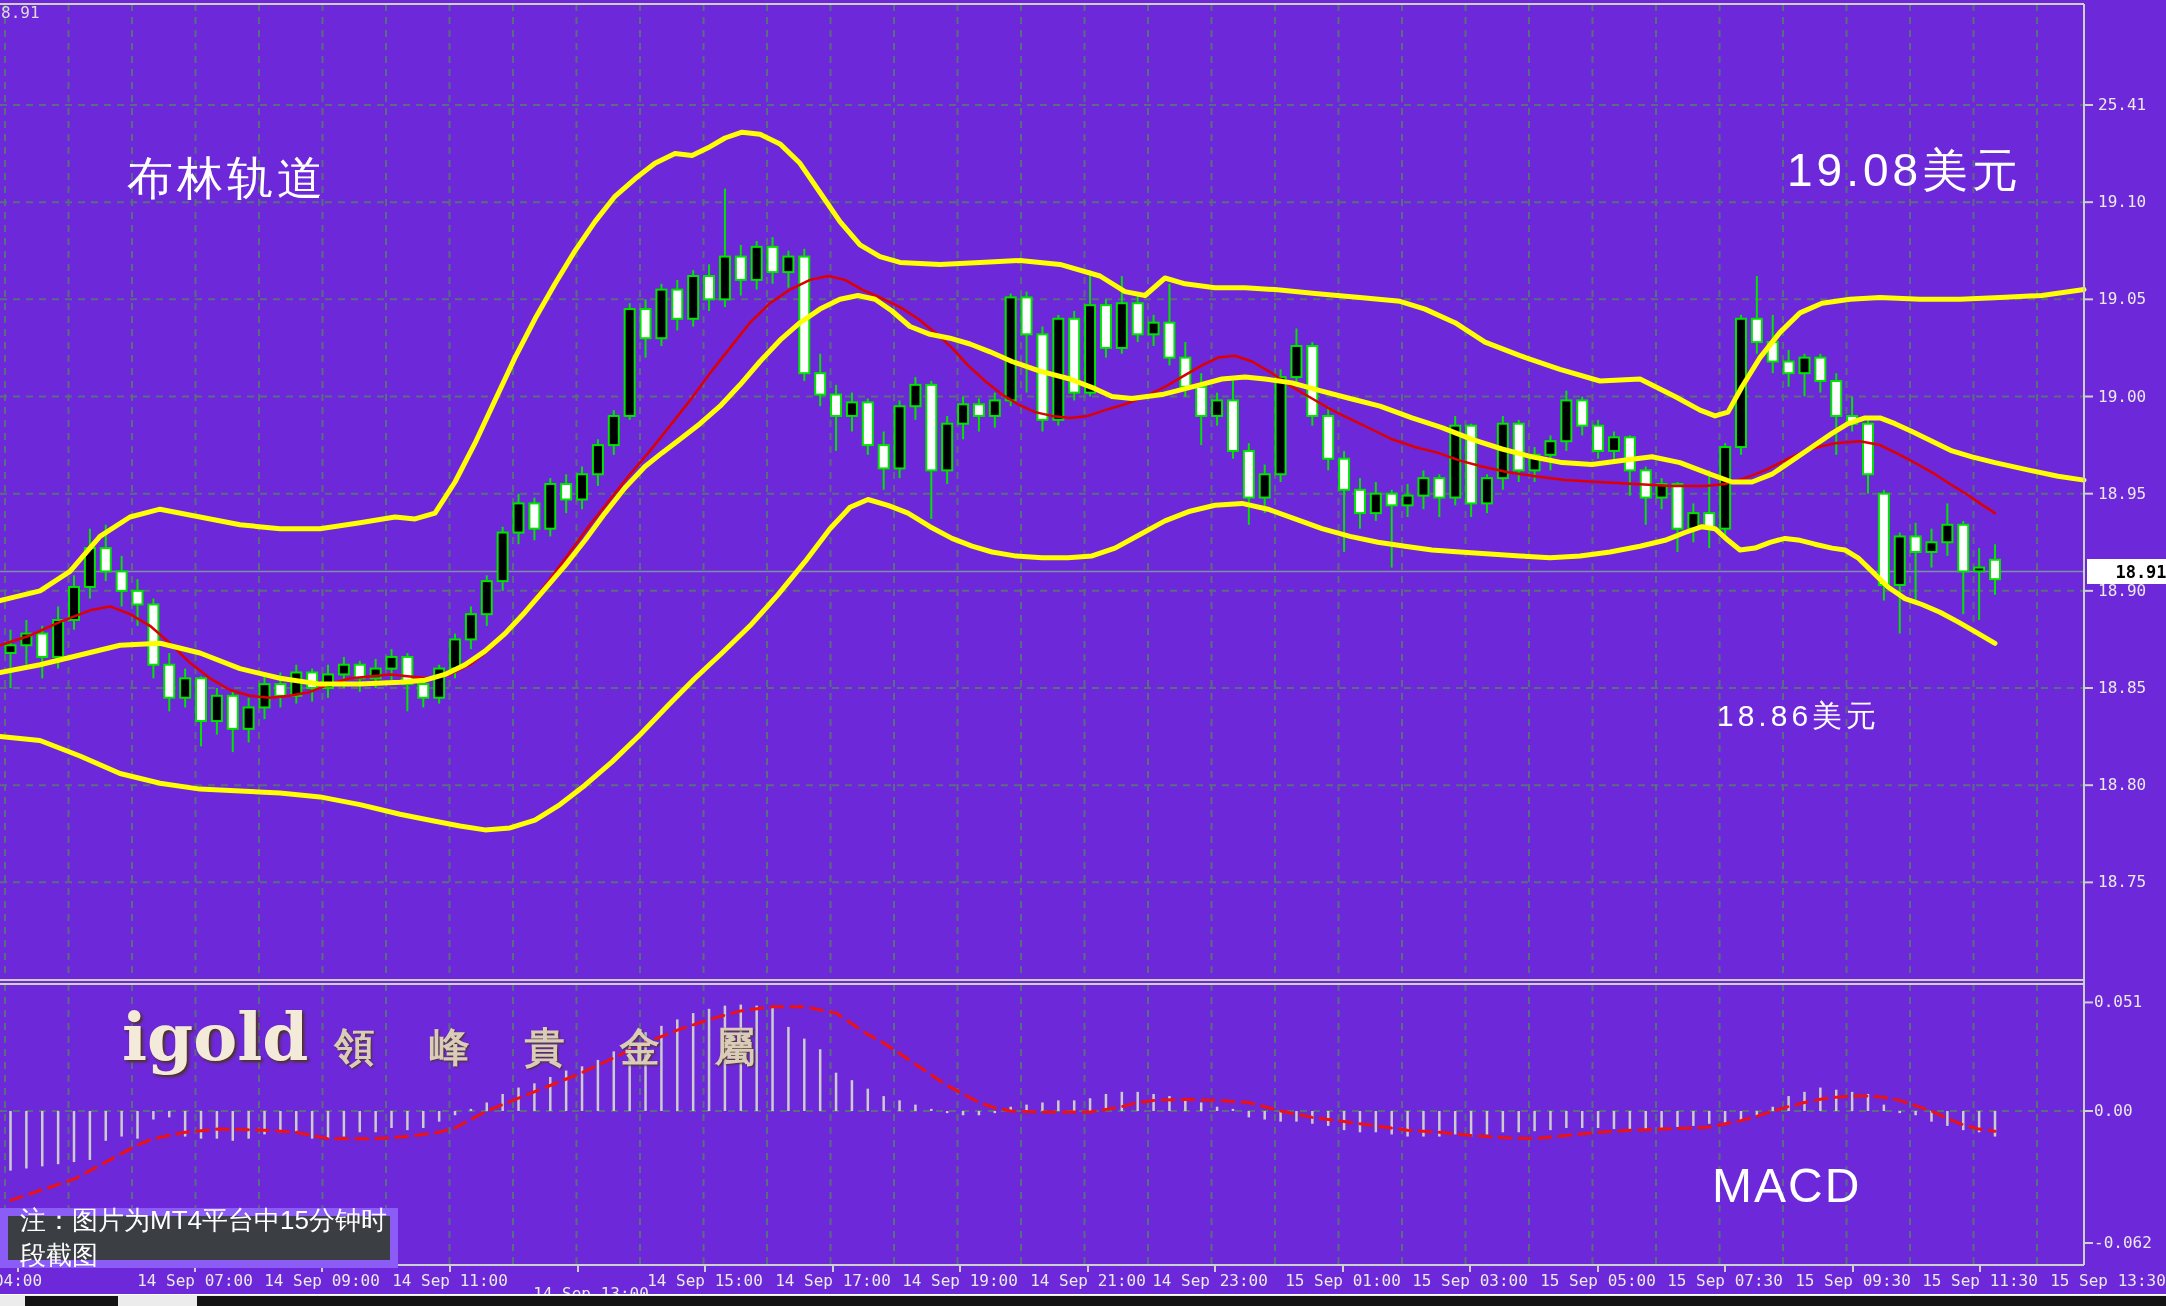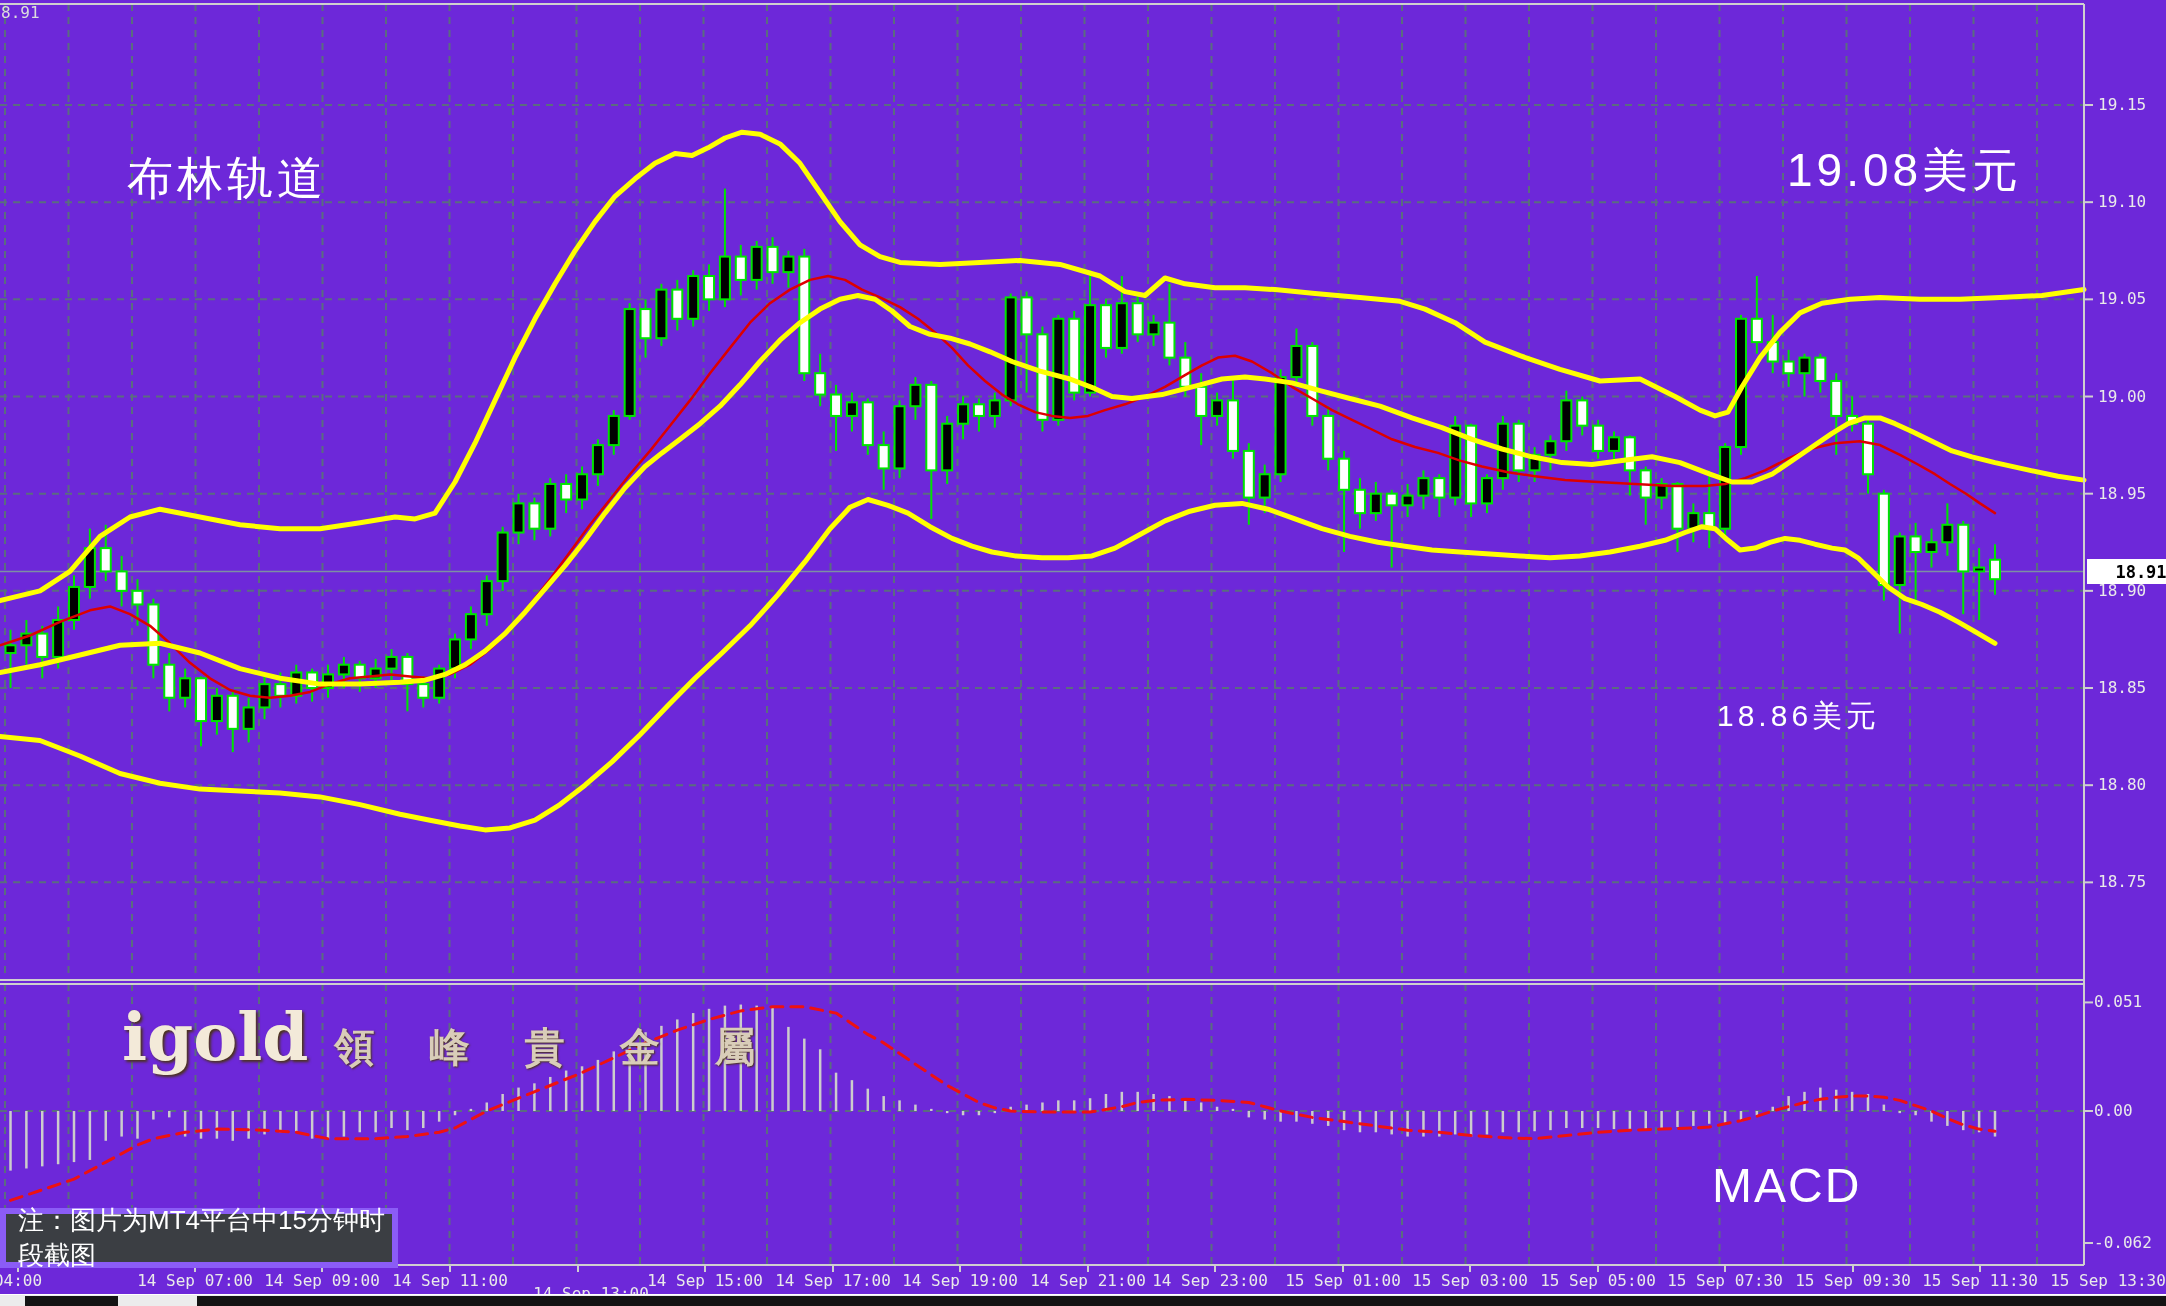--- a/index.html
+++ b/index.html
@@ -8,21 +8,21 @@
   #chart-svg{position:absolute;left:0;top:0;}
   .lbl{position:absolute;color:#ffffff;white-space:nowrap;}
   .annot{font-size:46px;letter-spacing:4px;margin-left:35px;}
   .axis-lbl{font-family:"DejaVu Sans Mono",monospace;font-size:16px;color:#eaeaea;}
   .time-lbl{font-family:"DejaVu Sans Mono",monospace;font-size:16px;color:#eaeaea;transform:translateX(-50%);}
   #corner-price{font-family:"DejaVu Sans Mono",monospace;font-size:16px;color:#dddddd;left:1px;top:3px;}
   #price-flag{position:absolute;left:2087px;width:76px;height:25px;background:#ffffff;color:#000;
       font-family:"DejaVu Sans Mono",monospace;font-size:17px;font-weight:bold;
       display:flex;align-items:center;justify-content:center;}
   #note-box{position:absolute;left:0;top:1208px;width:398px;height:60px;box-sizing:border-box;
-      background:#3b3e43;border:6px solid #8b5cf6;display:flex;align-items:center;
+      background:#3b3e43;border:8px solid #8b5cf6;display:flex;align-items:center;
       padding-left:12px;font-size:26px;color:#ffffff;}
   #watermark{position:absolute;left:122px;top:1004px;display:flex;align-items:flex-start;}
   #wm-latin{font-family:"DejaVu Serif",serif;font-weight:bold;font-size:66px;line-height:1;
       color:#f3ead9;text-shadow:2px 2px 3px #4a3414;}
   #wm-cjk{font-size:40px;font-weight:bold;letter-spacing:22px;color:#d9cdb9;margin-left:26px;margin-top:16px;
       text-shadow:1px 1px 2px #4a3414;}
   #macd-word{font-size:48px;letter-spacing:2px;}
   #bottom-strip{position:absolute;left:0;top:1294px;width:2166px;height:12px;background:#ececec;border-top:1px solid #ffffff;}
   .strip-box{position:absolute;top:1px;height:11px;background:#141414;}
 </style>
@@ -546,21 +546,21 @@
   <div id="watermark">
     <span id="wm-latin">igold</span>
     <span id="wm-cjk">領 峰 貴 金 屬</span>
   </div>
 
   <div id="note-box">
     <span>注：图片为MT4平台中15分钟时段截图</span>
   </div>
 
   <div id="price-axis">
-      <div class="lbl axis-lbl" style="left: 2098px; top: 95px;">19.15</div>
+      <div class="lbl axis-lbl" style="left: 2098px; top: 95px;">25.41</div>
       <div class="lbl axis-lbl" style="left: 2098px; top: 192.17px;">19.10</div>
       <div class="lbl axis-lbl" style="left: 2098px; top: 289.34px;">19.05</div>
       <div class="lbl axis-lbl" style="left: 2098px; top: 386.51px;">19.00</div>
       <div class="lbl axis-lbl" style="left: 2098px; top: 483.68px;">18.95</div>
       <div class="lbl axis-lbl" style="left: 2098px; top: 580.85px;">18.90</div>
       <div class="lbl axis-lbl" style="left: 2098px; top: 678.02px;">18.85</div>
       <div class="lbl axis-lbl" style="left: 2098px; top: 775.19px;">18.80</div>
       <div class="lbl axis-lbl" style="left: 2098px; top: 872.36px;">18.75</div>
     </div>
   <div id="macd-axis">

